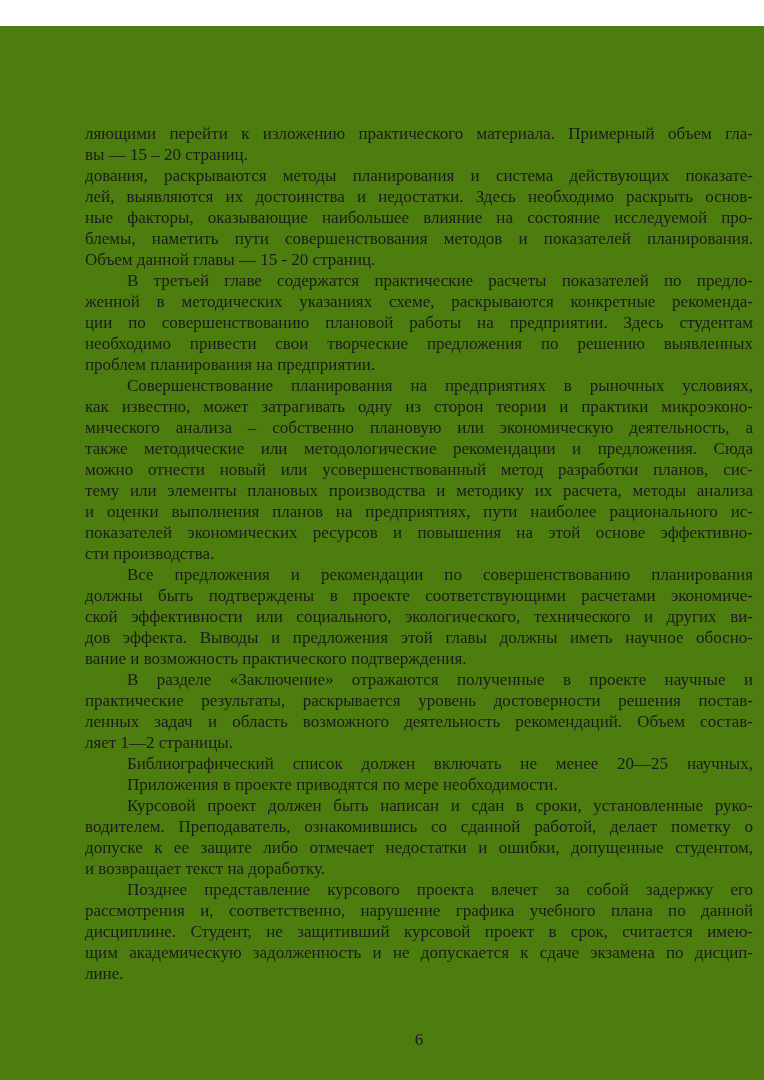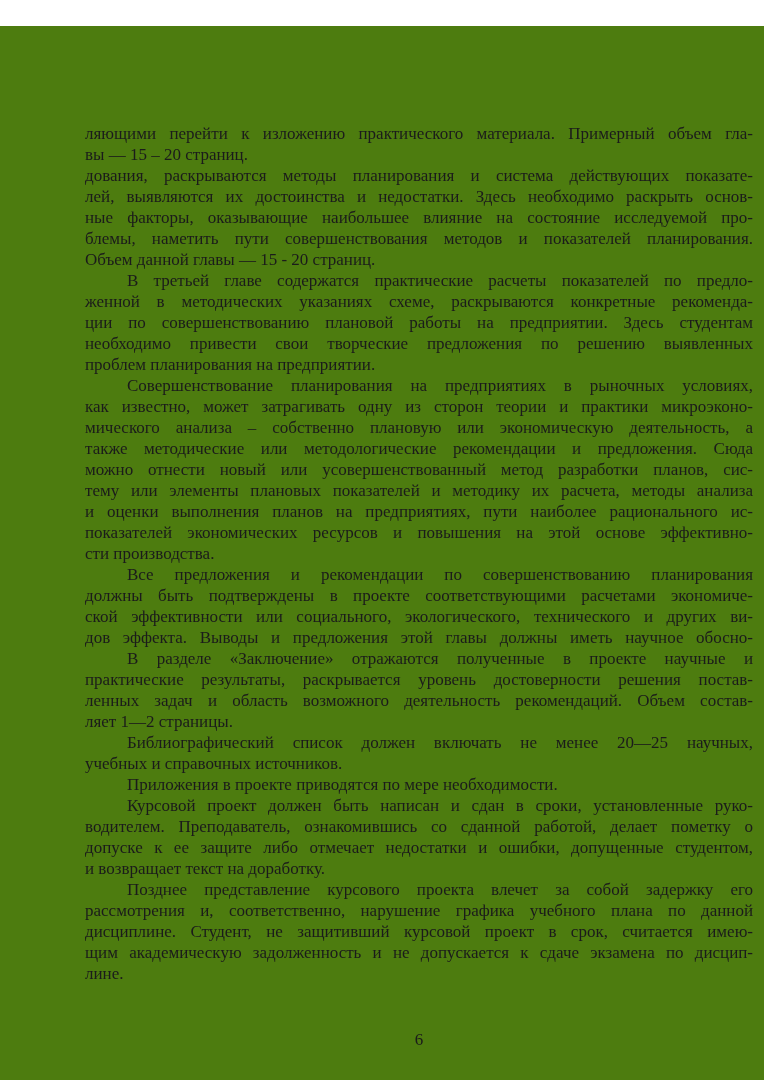--- a/index.html
+++ b/index.html
@@ -64,34 +64,34 @@
       <div class="line indent">В третьей главе содержатся практические расчеты показателей по предло-</div>
       <div class="line">женной в методических указаниях схеме, раскрываются конкретные рекоменда-</div>
       <div class="line">ции по совершенствованию плановой работы на предприятии. Здесь студентам</div>
       <div class="line">необходимо привести свои творческие предложения по решению выявленных</div>
       <div class="line para-end">проблем планирования на предприятии.</div>
       <div class="line indent">Совершенствование планирования на предприятиях в рыночных условиях,</div>
       <div class="line">как известно, может затрагивать одну из сторон теории и практики микроэконо-</div>
       <div class="line">мического анализа – собственно плановую или экономическую деятельность, а</div>
       <div class="line">также методические или методологические рекомендации и предложения. Сюда</div>
       <div class="line">можно отнести новый или усовершенствованный метод разработки планов, сис-</div>
-      <div class="line">тему или элементы плановых показателей и методику их расчета, методы анализа</div>
+      <div class="line">тему или элементы плановых производства и методику их расчета, методы анализа</div>
       <div class="line">и оценки выполнения планов на предприятиях, пути наиболее рационального ис-</div>
       <div class="line">показателей экономических ресурсов и повышения на этой основе эффективно-</div>
       <div class="line para-end">сти производства.</div>
       <div class="line indent">Все предложения и рекомендации по совершенствованию планирования</div>
       <div class="line">должны быть подтверждены в проекте соответствующими расчетами экономиче-</div>
       <div class="line">ской эффективности или социального, экологического, технического и других ви-</div>
       <div class="line">дов эффекта. Выводы и предложения этой главы должны иметь научное обосно-</div>
+      <div class="line para-end">вание и возможность практического подтверждения.</div>
       <div class="line indent">В разделе «Заключение» отражаются полученные в проекте научные и</div>
       <div class="line">практические результаты, раскрывается уровень достоверности решения постав-</div>
       <div class="line">ленных задач и область возможного деятельность рекомендаций. Объем состав-</div>
       <div class="line para-end">ляет 1—2 страницы.</div>
       <div class="line indent">Библиографический список должен включать не менее 20—25 научных,</div>
-      <div class="line para-end">учебных и справочных источников.</div>
       <div class="line indent para-end">Приложения в проекте приводятся по мере необходимости.</div>
       <div class="line indent">Курсовой проект должен быть написан и сдан в сроки, установленные руко-</div>
       <div class="line">водителем. Преподаватель, ознакомившись со сданной работой, делает пометку о</div>
       <div class="line">допуске к ее защите либо отмечает недостатки и ошибки, допущенные студентом,</div>
       <div class="line para-end">и возвращает текст на доработку.</div>
       <div class="line indent">Позднее представление курсового проекта влечет за собой задержку его</div>
       <div class="line">рассмотрения и, соответственно, нарушение графика учебного плана по данной</div>
       <div class="line">дисциплине. Студент, не защитивший курсовой проект в срок, считается имею-</div>
       <div class="line">щим академическую задолженность и не допускается к сдаче экзамена по дисцип-</div>
       <div class="line para-end">лине.</div>

